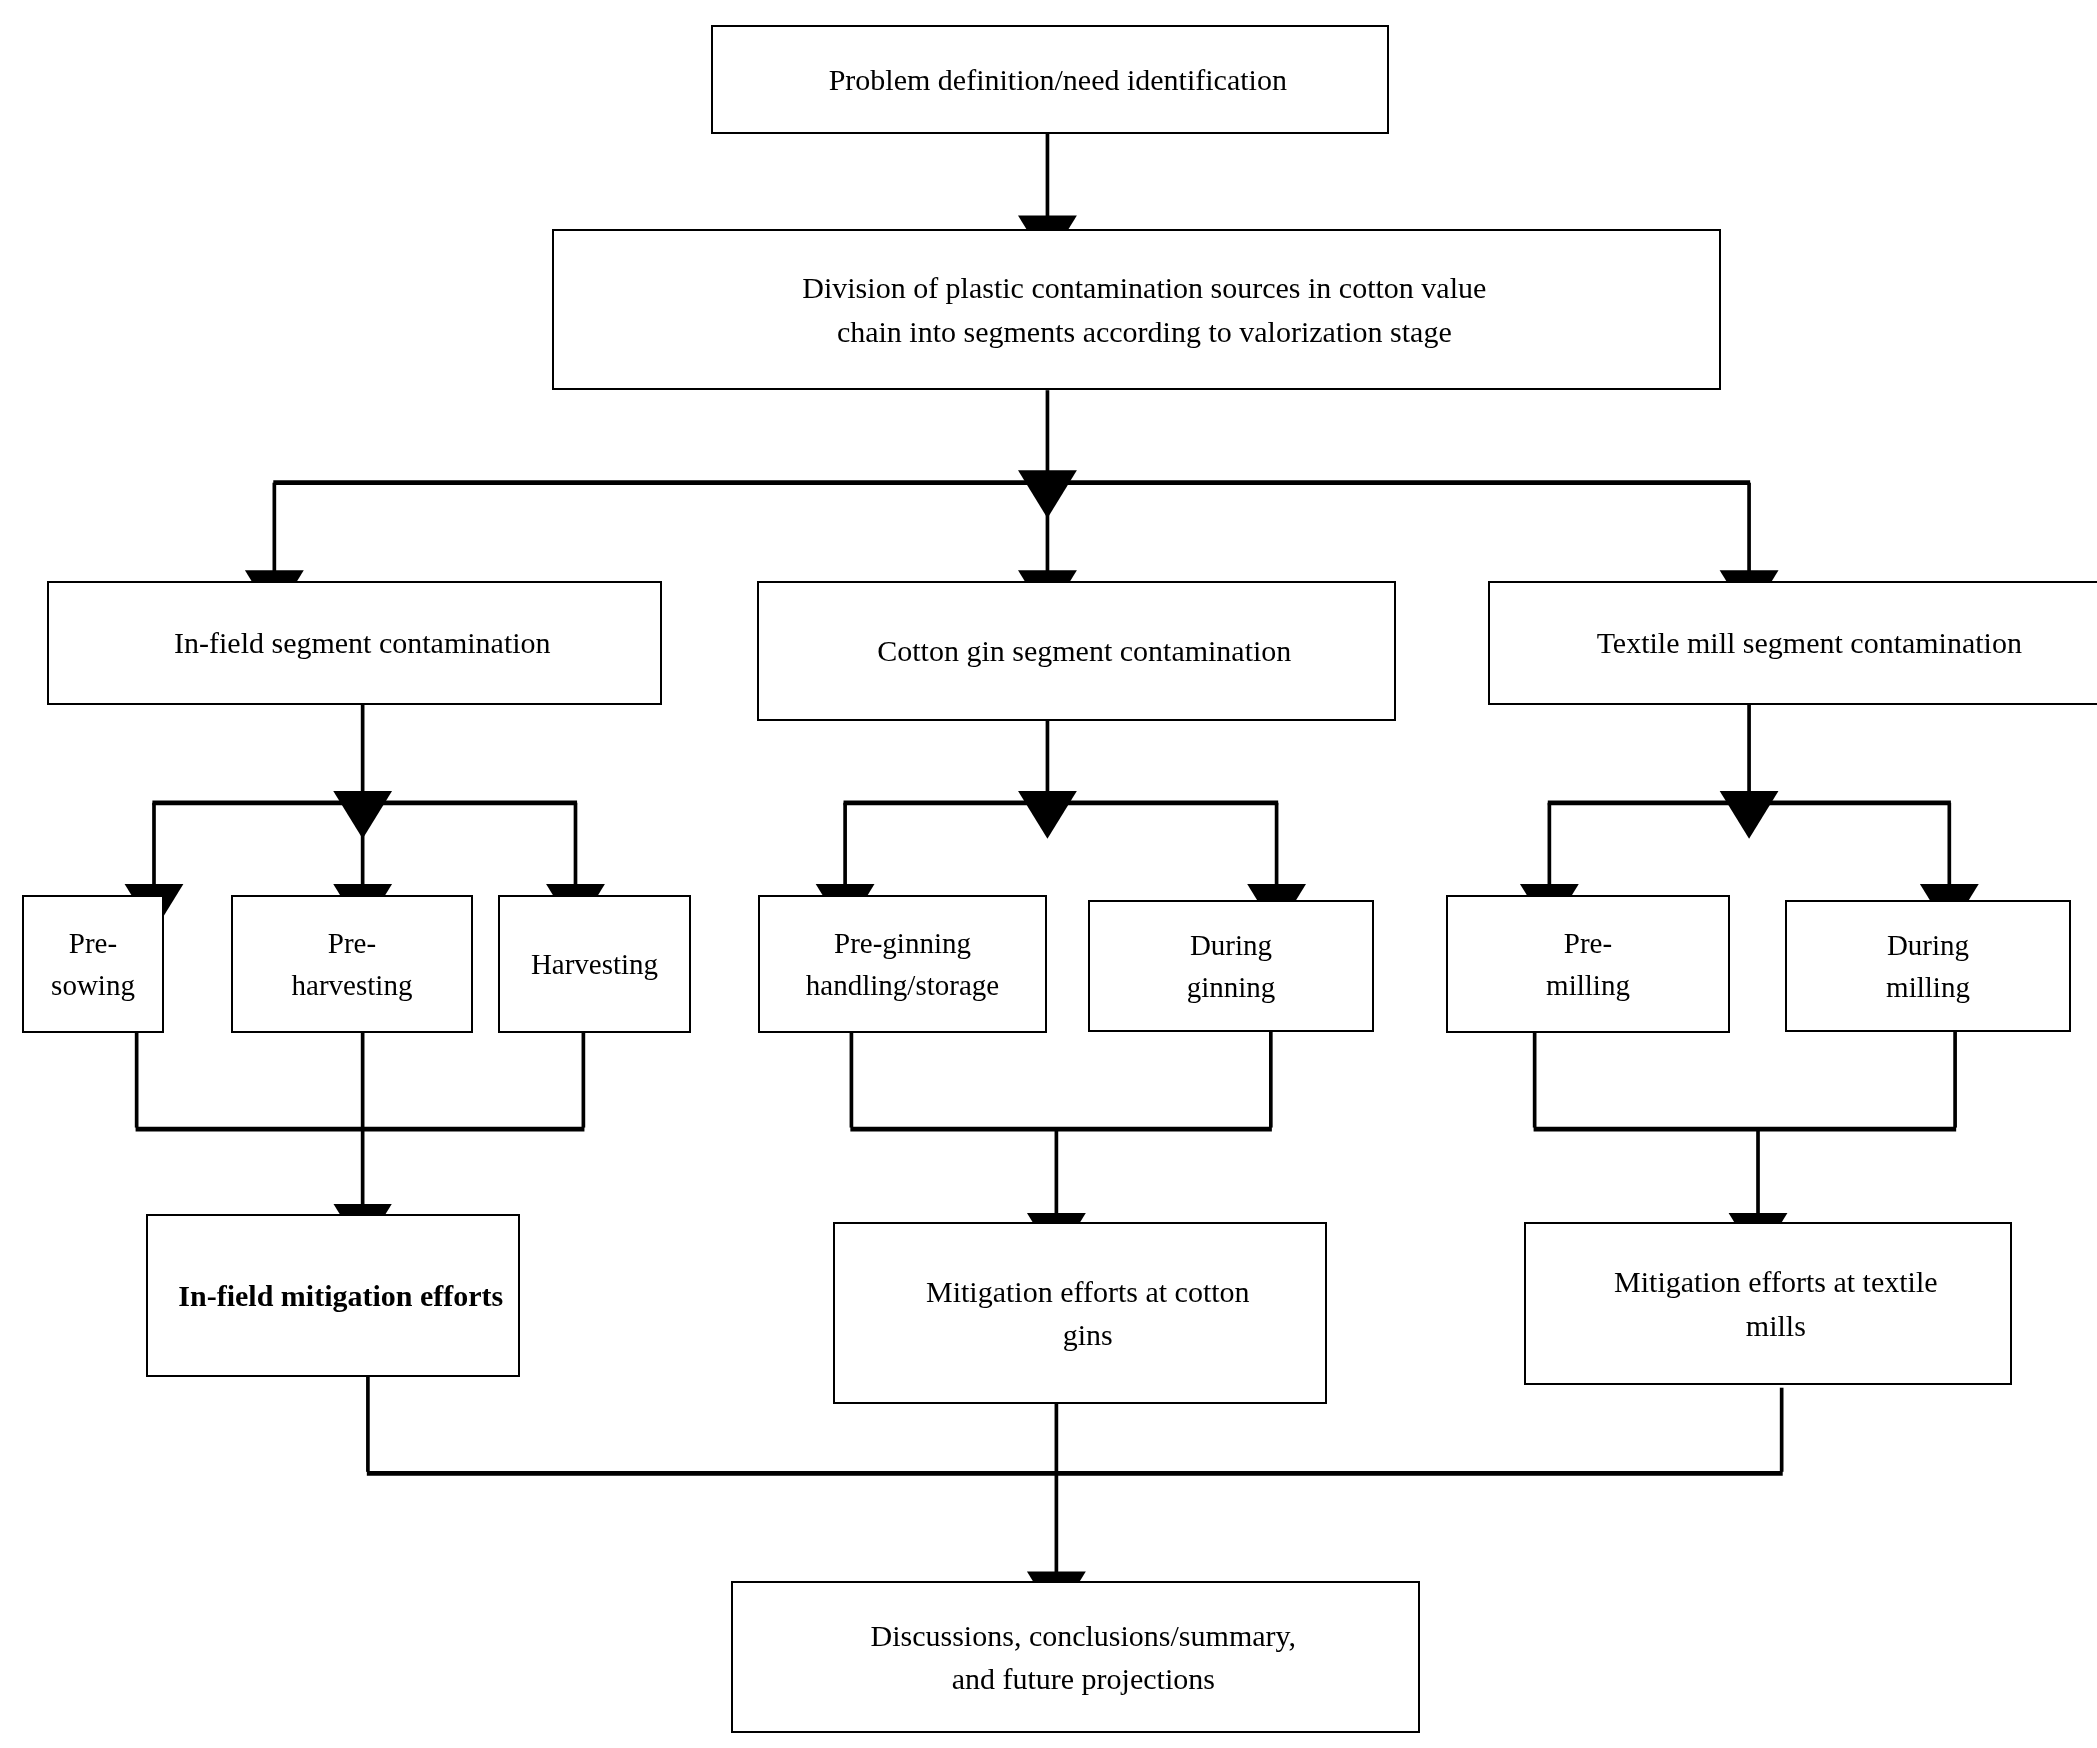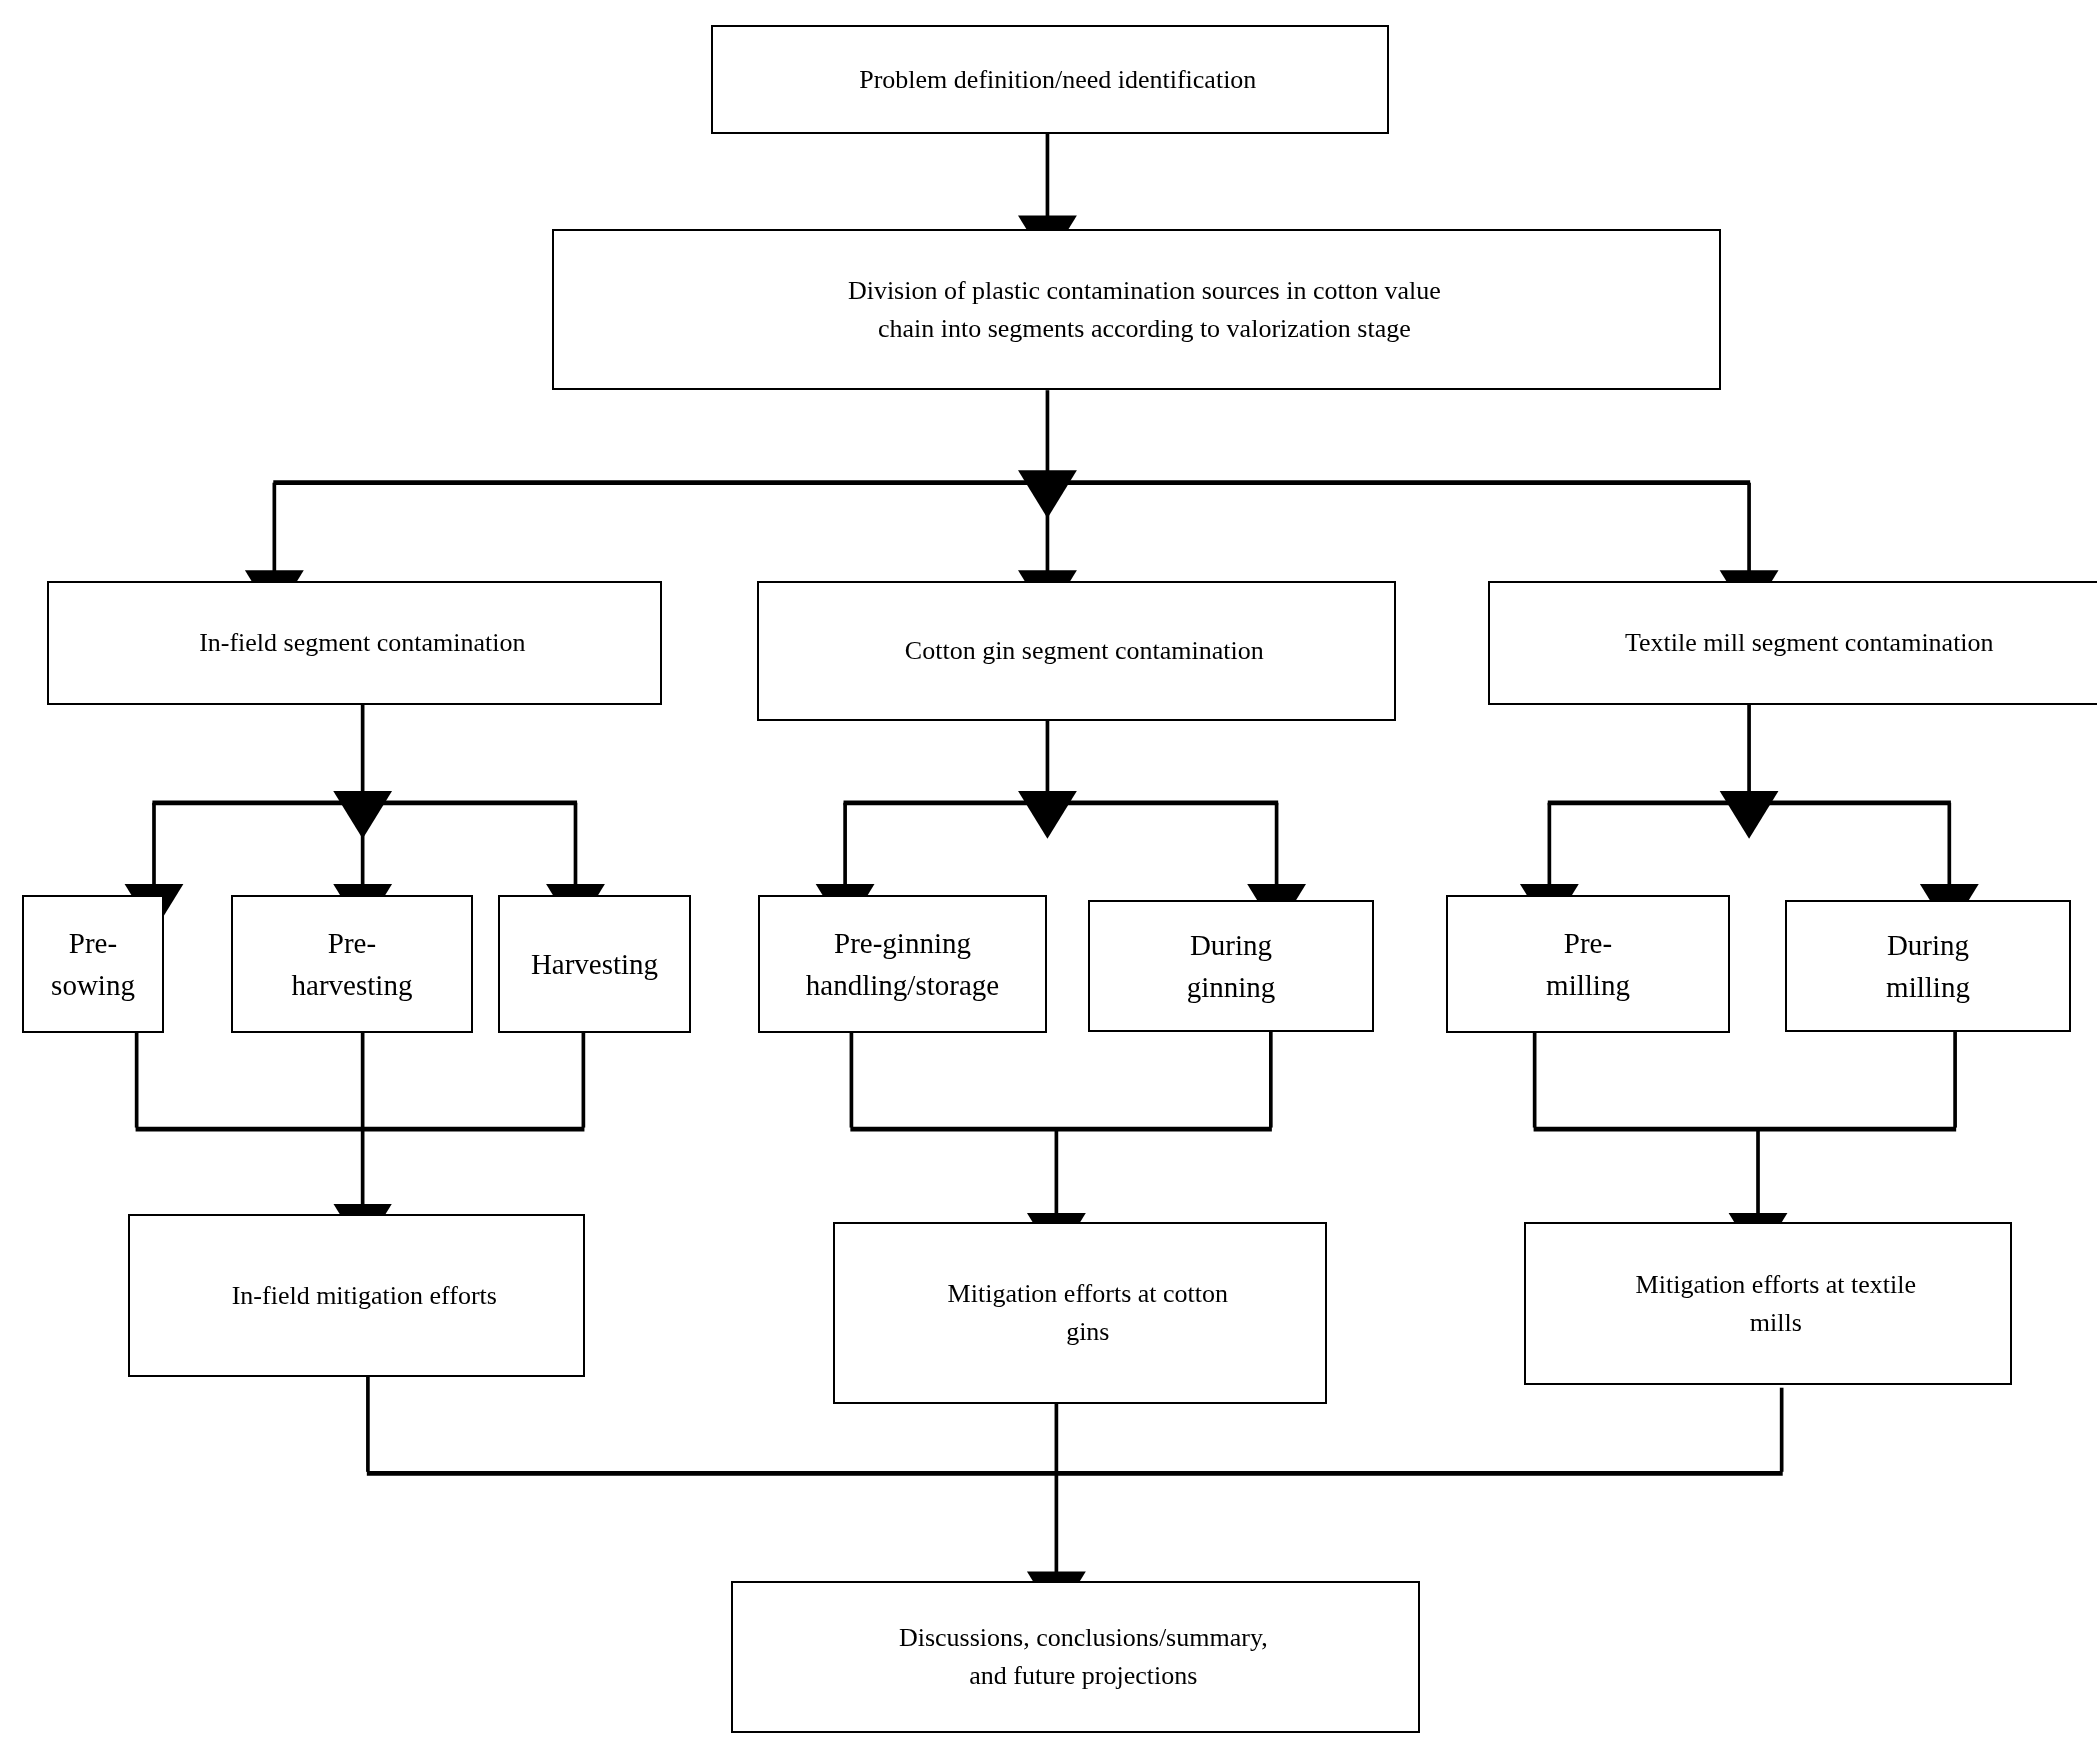--- a/index.html
+++ b/index.html
@@ -34,21 +34,21 @@
     text-align: center;
     color: #000000;
     line-height: 1.45;
     padding: 0 7.4px;
     z-index: 2;
   }
   .node-label {
     display: block;
     white-space: pre-line;
   }
-  .fs-big   { font-size: 26px; padding-left: 23px; }
+  .fs-big   { font-size: 30px; padding-left: 23px; }
   .fs-small { font-size: 29px; }
 </style>
 </head>
 <body>
 
 <div id="flowchart-root">
 
   <svg id="connector-layer" viewBox="0 0 3990 3327">
     <defs>
       <marker id="arrowhead" markerWidth="16" markerHeight="18" refX="1.5" refY="9" orient="auto" markerUnits="strokeWidth">
@@ -199,21 +199,21 @@
   <div class="node fs-small" style="left:1446px; top:895px; width:284px; height:138px;">
     <span class="node-label">Pre-
 milling</span>
   </div>
 
   <div class="node fs-small" style="left:1785px; top:900px; width:286px; height:132px;">
     <span class="node-label">During
 milling</span>
   </div>
 
-  <div class="node fs-big" style="left:128px; top:1214px; width:457px; height:163px;">
+  <div class="node fs-big" style="left:146px; top:1214px; width:374px; height:163px;font-weight:bold;">
     <span class="node-label">In-field mitigation efforts</span>
   </div>
 
   <div class="node fs-big" style="left:833px; top:1222px; width:494px; height:182px;">
     <span class="node-label">Mitigation efforts at cotton
 gins</span>
   </div>
 
   <div class="node fs-big" style="left:1524px; top:1222px; width:488px; height:163px;">
     <span class="node-label">Mitigation efforts at textile

